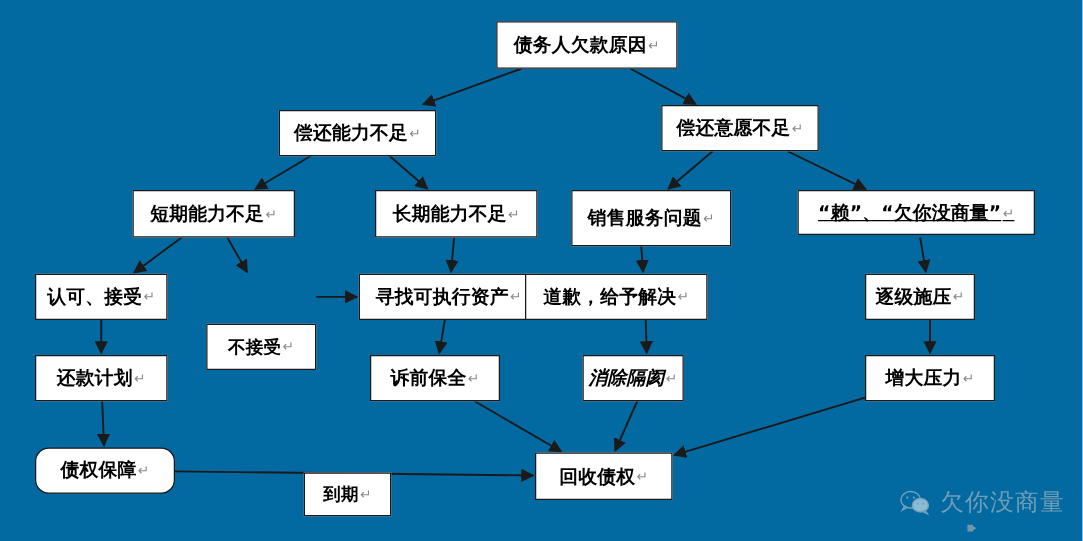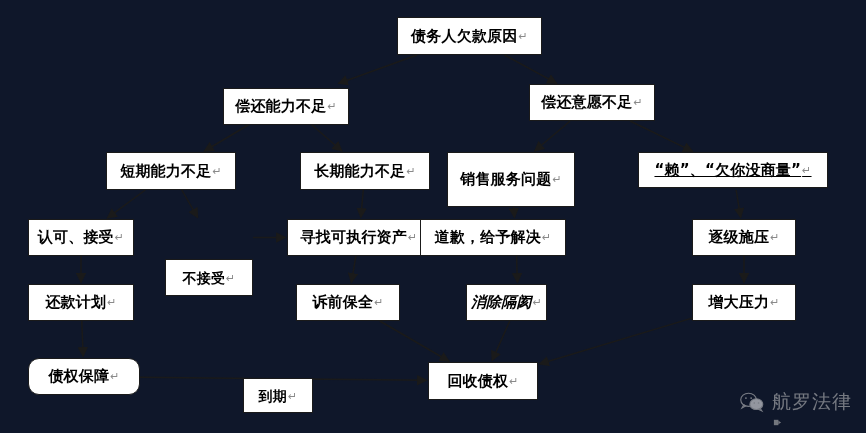--- a/index.html
+++ b/index.html
@@ -7,21 +7,21 @@
     padding: 0;
     background: #ffffff;
   }
   body {
     font-family: "DejaVu Sans", "Liberation Sans", sans-serif;
   }
   #canvas {
     position: relative;
     width: 866px;
     height: 433px;
-    background: #0f172a;
+    background: #0369a1;
     overflow: hidden;
   }
   #edge-layer {
     position: absolute;
     left: 0;
     top: 0;
     width: 866px;
     height: 433px;
   }
   .node {
@@ -130,39 +130,39 @@
       </div>
       <div class="node" style="left: 529px; top: 84px; width: 126px; height: 37px;">
         <span class="node-label">偿还意愿不足<span class="pilcrow">↵</span></span>
       </div>
       <div class="node" style="left: 106px; top: 152px; width: 130px; height: 38px;">
         <span class="node-label">短期能力不足<span class="pilcrow">↵</span></span>
       </div>
       <div class="node" style="left: 300px; top: 152px; width: 130px; height: 38px;">
         <span class="node-label">长期能力不足<span class="pilcrow">↵</span></span>
       </div>
-      <div class="node" style="left: 447px; top: 152px; width: 128px; height: 55px;">
+      <div class="node" style="left: 457px; top: 152px; width: 128px; height: 45px;">
         <span class="node-label">销售服务问题<span class="pilcrow">↵</span></span>
       </div>
       <div class="node" style="left: 638px; top: 152px; width: 190px; height: 36px; text-decoration: underline;">
         <span class="node-label">“赖”、“欠你没商量”<span class="pilcrow">↵</span></span>
       </div>
       <div class="node" style="left: 28px; top: 219px; width: 106px; height: 37px;">
         <span class="node-label">认可、接受<span class="pilcrow">↵</span></span>
       </div>
       <div class="node node-small" style="left: 165px; top: 219px; width: 88px; height: 37px; margin-top: 40px;">
         <span class="node-label">不接受<span class="pilcrow">↵</span></span>
       </div>
       <div class="node" style="left: 287px; top: 219px; width: 144px; height: 37px;">
         <span class="node-label">寻找可执行资产<span class="pilcrow">↵</span></span>
       </div>
       <div class="node" style="left: 420px; top: 219px; width: 146px; height: 37px;">
         <span class="node-label">道歉，给予解决<span class="pilcrow">↵</span></span>
       </div>
-      <div class="node" style="left: 692px; top: 219px; width: 104px; height: 37px;">
+      <div class="node" style="left: 692px; top: 219px; width: 88px; height: 37px;">
         <span class="node-label">逐级施压<span class="pilcrow">↵</span></span>
       </div>
       <div class="node" style="left: 28px; top: 284px; width: 106px; height: 37px;">
         <span class="node-label">还款计划<span class="pilcrow">↵</span></span>
       </div>
       <div class="node" style="left: 296px; top: 284px; width: 104px; height: 37px;">
         <span class="node-label">诉前保全<span class="pilcrow">↵</span></span>
       </div>
       <div class="node" style="left: 466px; top: 284px; width: 81px; height: 37px; font-style: italic;">
         <span class="node-label">消除隔阂<span class="pilcrow">↵</span></span>
@@ -185,21 +185,21 @@
     <svg class="wm-icon" viewBox="0 0 30 24">
       <ellipse cx="11" cy="9.5" rx="9" ry="7.6" fill="none" stroke="#cfcfcf" stroke-width="1.3"></ellipse>
       <path d="M 5.5 15.2 L 3.4 19 L 7.6 16.6 Z" fill="none" stroke="#cfcfcf" stroke-width="1.3"></path>
       <circle cx="8" cy="7.5" r="1.05" fill="#cfcfcf"></circle>
       <circle cx="14" cy="7.5" r="1.05" fill="#cfcfcf"></circle>
       <ellipse cx="20" cy="14.5" rx="7.4" ry="6.2" fill="#ffffff" stroke="#cfcfcf" stroke-width="1.3"></ellipse>
       <path d="M 24.4 19.2 L 26.4 22.4 L 22.6 20.6 Z" fill="none" stroke="#cfcfcf" stroke-width="1.3"></path>
       <circle cx="17.6" cy="13.2" r="0.95" fill="#cfcfcf"></circle>
       <circle cx="22.6" cy="13.2" r="0.95" fill="#cfcfcf"></circle>
     </svg>
-    <span class="wm-text">航罗法律</span>
+    <span class="wm-text">欠你没商量</span>
   </div>
 
   <svg id="wm-caret" viewBox="0 0 10 10">
     <rect x="1" y="2" width="5" height="6" fill="#b5b5b5"></rect>
     <path d="M 6 3 L 9 5 L 6 7 Z" fill="#b5b5b5"></path>
   </svg>
 
 </div>
 
 </body></html>

